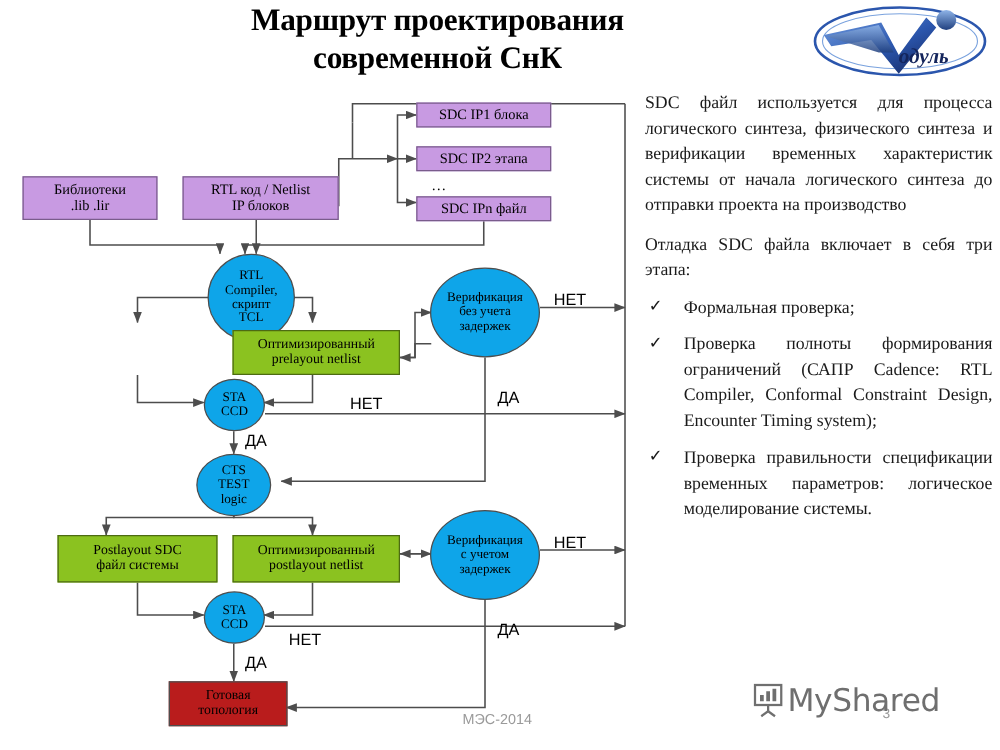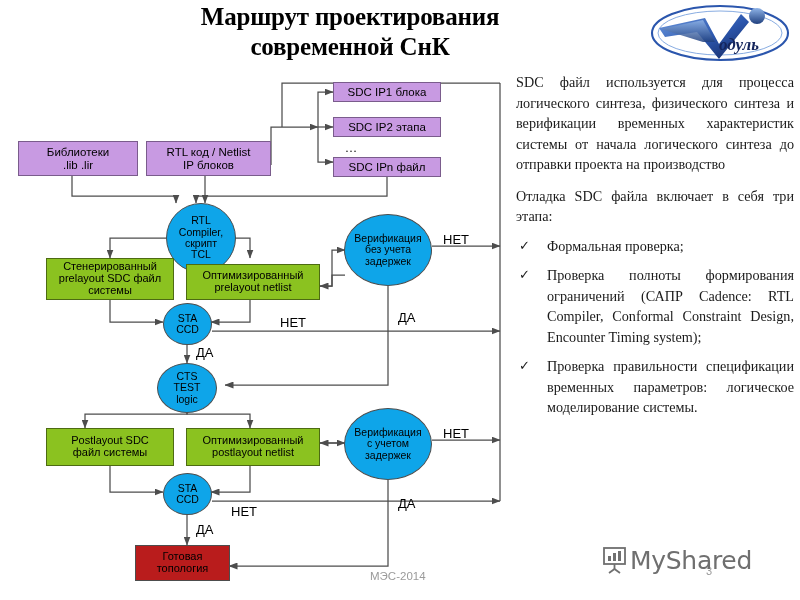--- a/index.html
+++ b/index.html
@@ -32,21 +32,21 @@
   #wires{position:absolute;left:0;top:0;width:800px;height:600px;}
 
   
   .node{
     position:absolute;
     box-sizing:border-box;
     display:flex;
     align-items:center;
     justify-content:center;
     text-align:center;
-    font-family:Liberation Sans, sans-serif;
+    font-family:Liberation Serif, serif;
     color:#000;
     line-height:1.08;
   }
   .box{
     border:1px solid #5b5b5b;
   }
   .purple{background:#c89ae2;border:1px solid #7a5c8c;font-size:11.5px;}
   .green{background:#8bc220;border:1px solid #4d6b12;font-size:11px;}
   .gray-rect{background:#b91c1c;border:1px solid #4d4d4d;font-size:11px;}
   .ellipse{
@@ -205,21 +205,21 @@
       <path d="M388 480 L388 566 L229 566" marker-end="url(#ah)"></path>
 
       <path d="M212 501 L500 501" marker-end="url(#ah)"></path>
 
       <path d="M187 515 L187 545" marker-end="url(#ah)"></path>
 
       <path d="M500 83 L500 501"></path>
     </g>
   </svg>
 
-  <div class="node box purple" style="left:18px;top:141px;width:120px;height:35px;">
+  <div class="node box purple" style="left:18px;top:141px;width:108px;height:35px;">
     <span>Библиотеки<br>.lib .lir</span>
   </div>
 
   <div class="node box purple" style="left:146px;top:141px;width:125px;height:35px;">
     <span>RTL код / Netlist<br>IP блоков</span>
   </div>
 
   <div class="node box purple" style="left:333px;top:82px;width:108px;height:20px;">
     <span>SDC IP1 блока</span>
   </div>
@@ -231,23 +231,20 @@
   <div class="dots" style="left:345px;top:141px;">…</div>
 
   <div class="node box purple" style="left:333px;top:157px;width:108px;height:20px;">
     <span>SDC IPn файл</span>
   </div>
 
   <div class="node ellipse" style="left:166px;top:203px;width:70px;height:70px;">
     <span>RTL<br>Compiler,<br>скрипт<br>TCL</span>
   </div>
 
-  <div class="node box green" style="left:46px;top:258px;width:128px;height:42px;">
-    <span>Стенерированный<br>prelayout SDC файл<br>системы</span>
-  </div>
 
   <div class="node box green" style="left:186px;top:264px;width:134px;height:36px;">
     <span>Оптимизированный<br>prelayout netlist</span>
   </div>
 
   <div class="node ellipse" style="left:163px;top:303px;width:49px;height:42px;">
     <span>STA<br>CCD</span>
   </div>
 
   <div class="node ellipse" style="left:344px;top:214px;width:88px;height:72px;">

